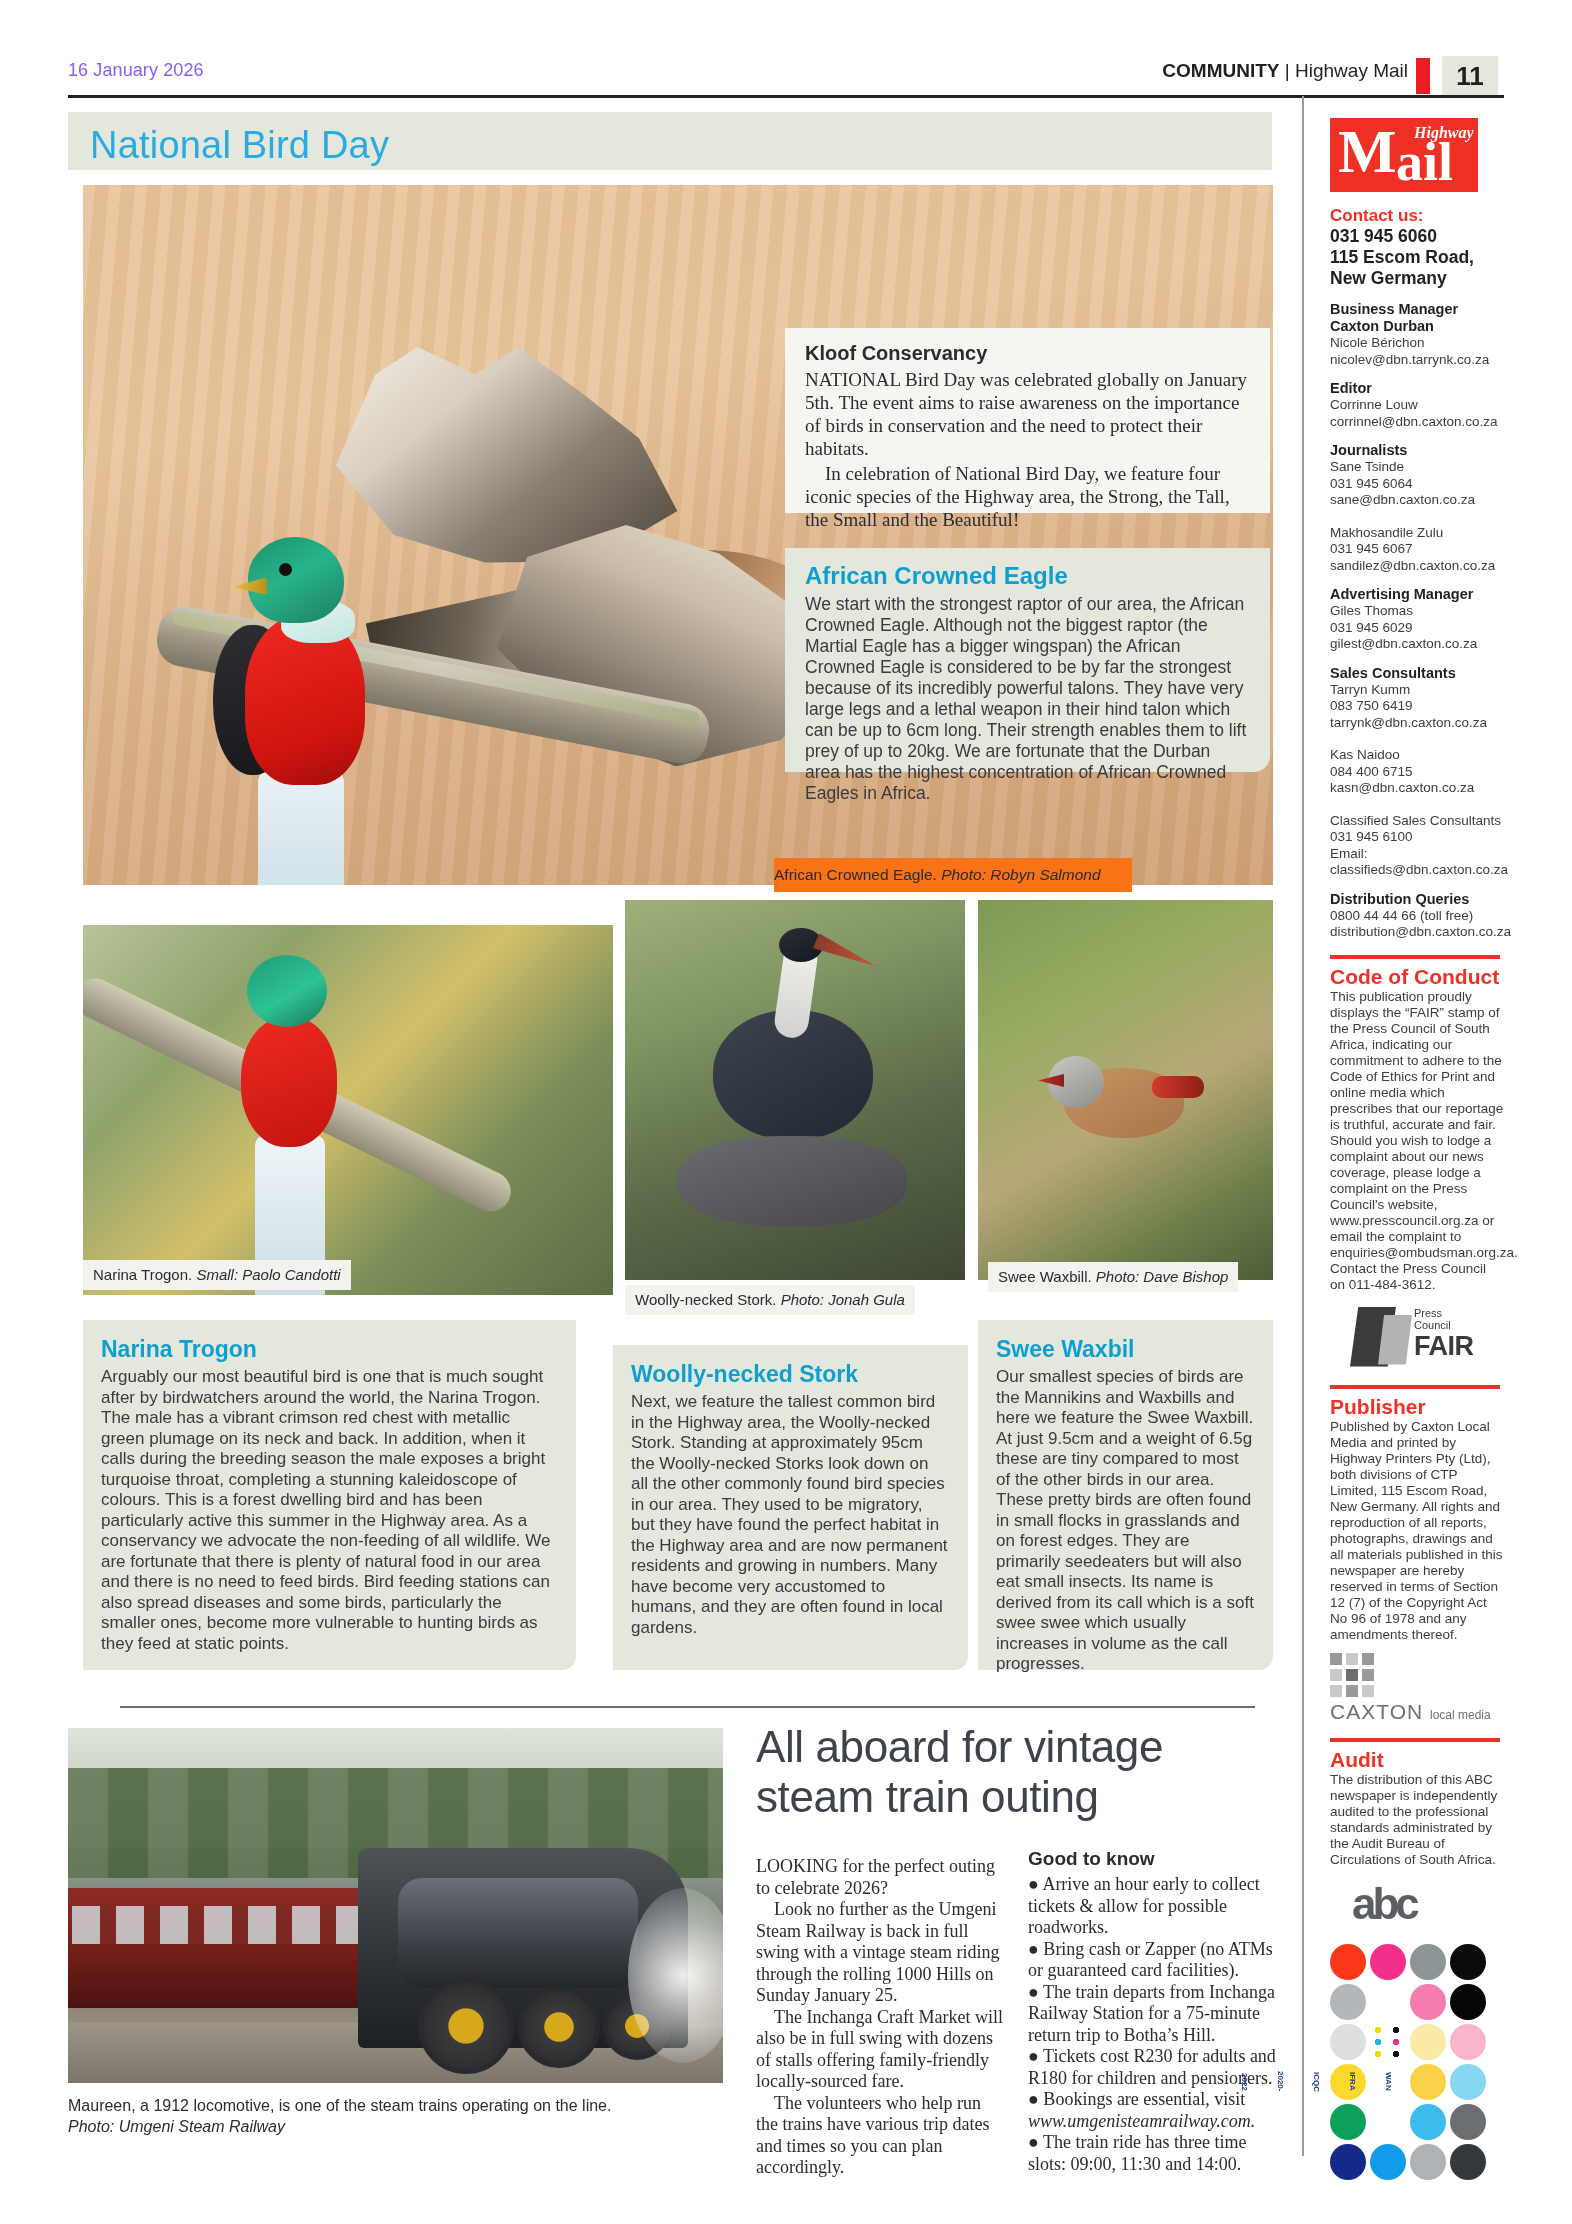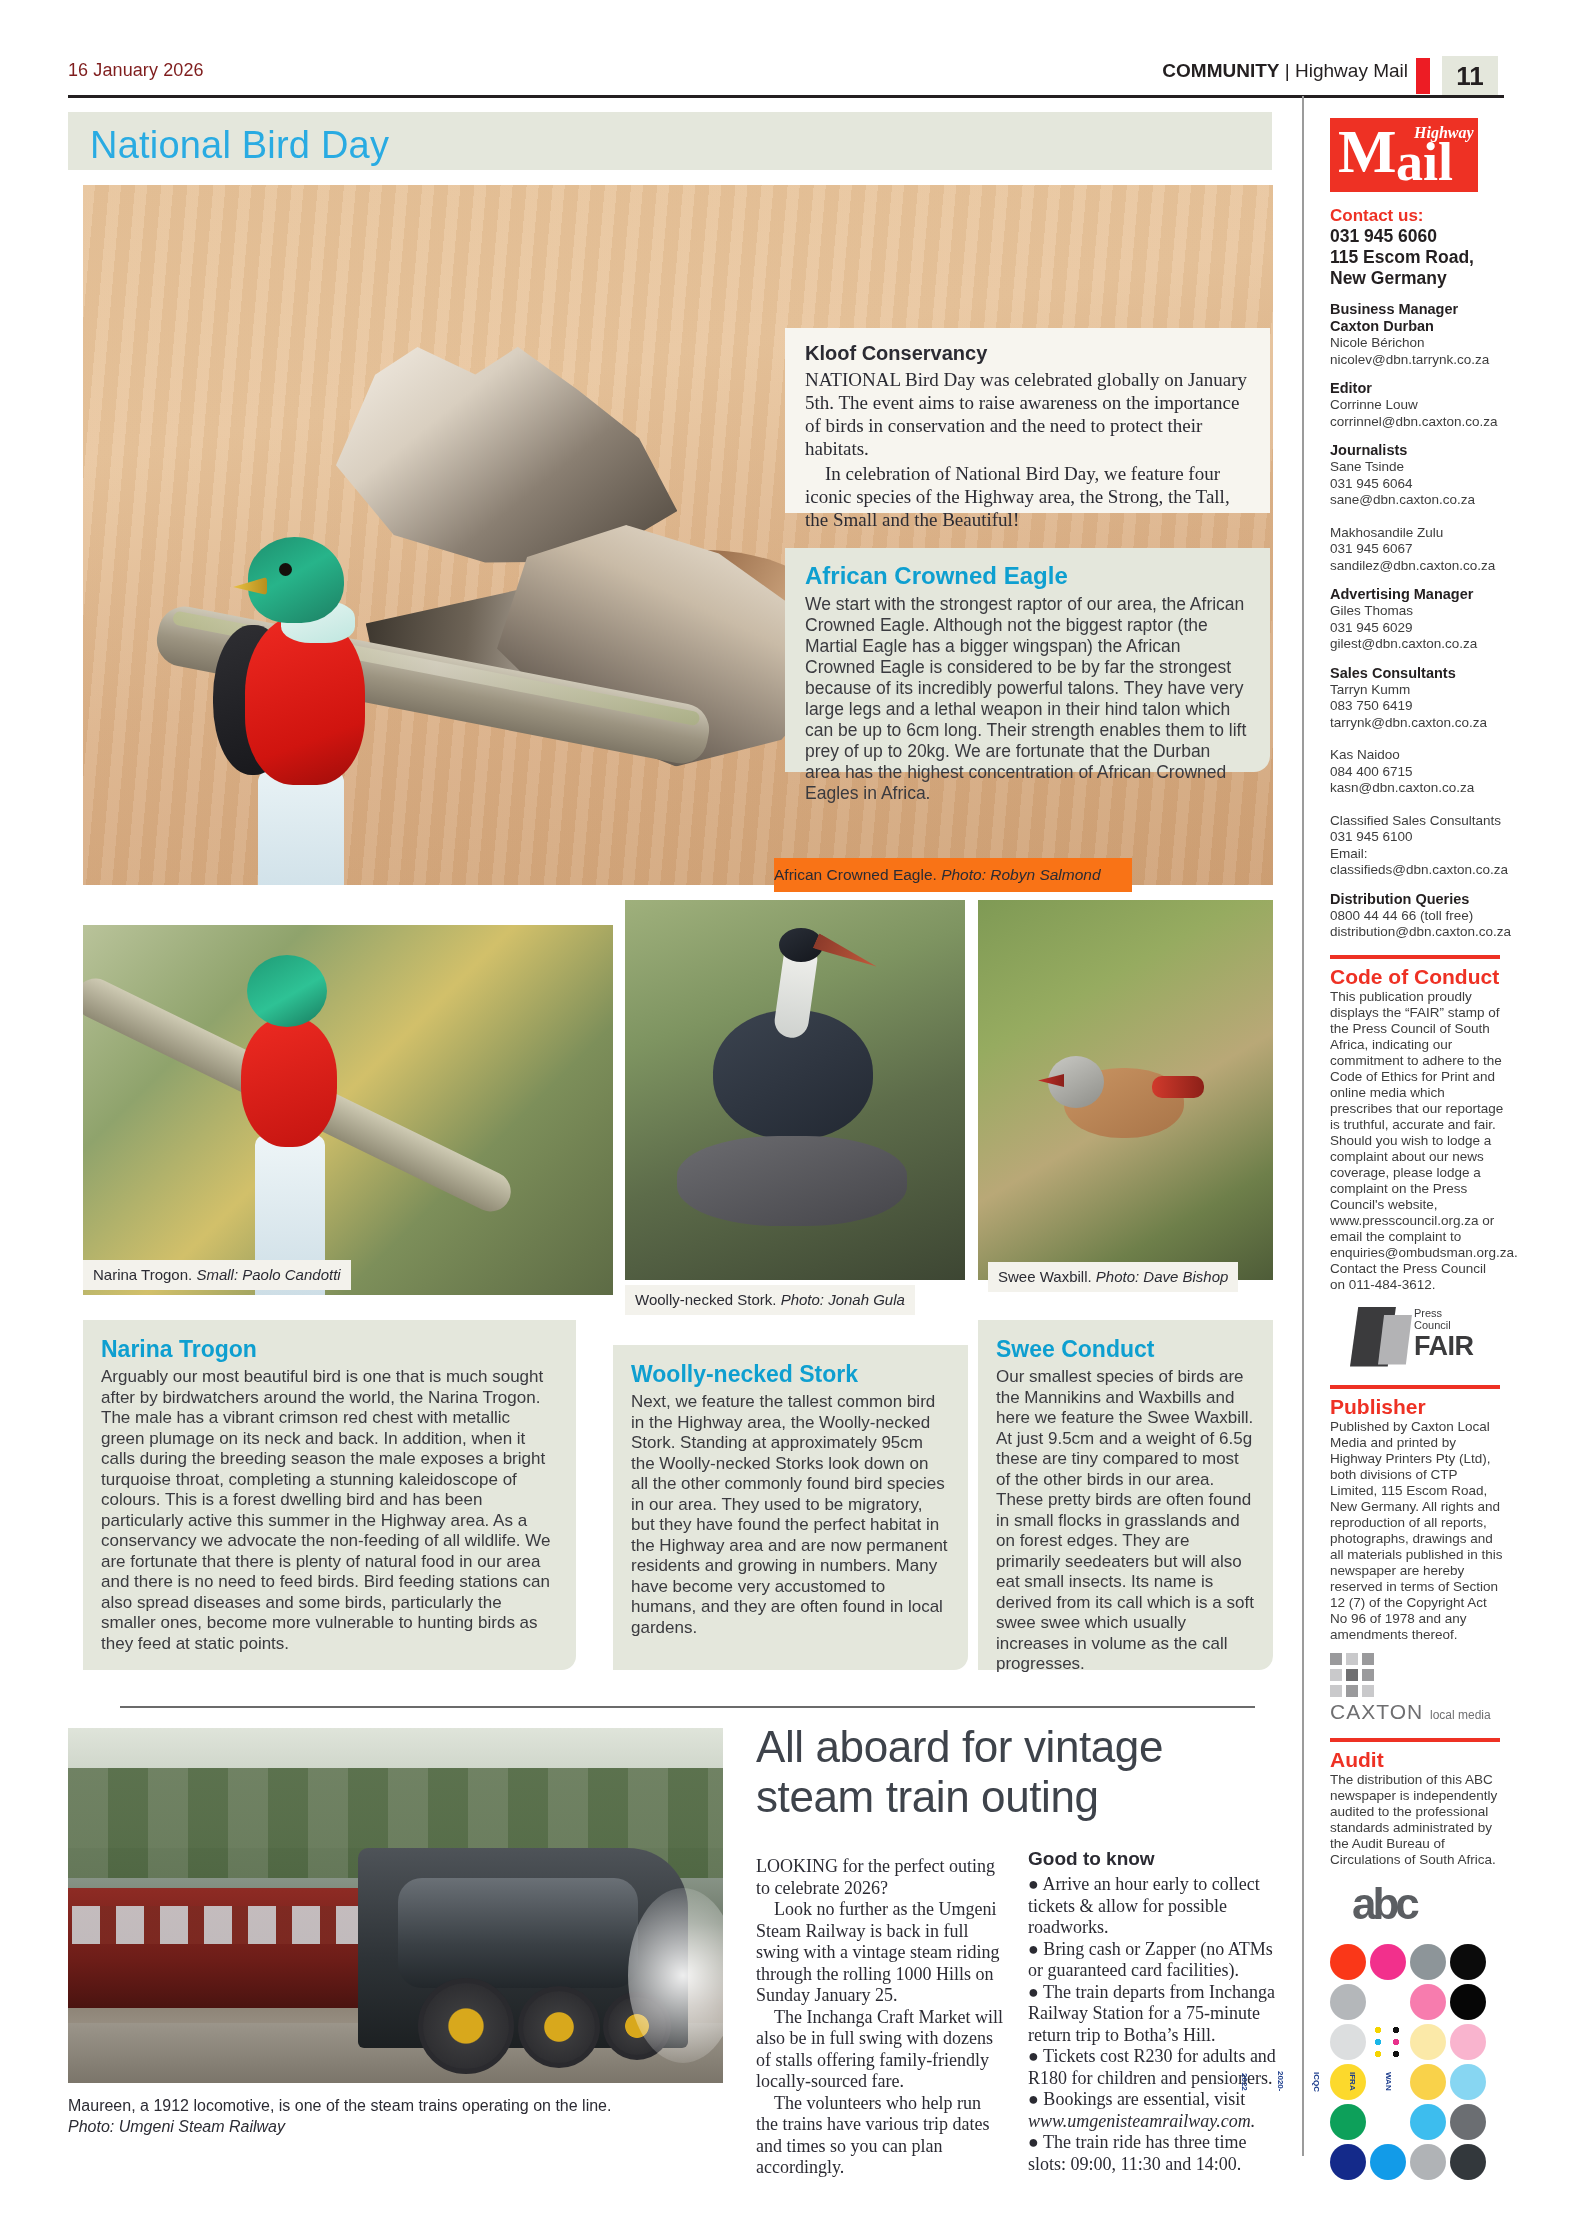--- a/index.html
+++ b/index.html
@@ -4,21 +4,21 @@
 <style>
   html,body{margin:0;padding:0;background:#ffffff;}
   body{
     width:1572px;height:2224px;position:relative;overflow:hidden;
     font-family:"Liberation Sans",sans-serif;color:#231f20;
   }
   .page{position:absolute;inset:0;}
 
   
   .topbar{position:absolute;left:68px;top:60px;width:1436px;height:34px;}
-  .topdate{position:absolute;left:0;top:0;font-size:18px;letter-spacing:.1px;color:#7f1d1d;}
+  .topdate{position:absolute;left:0;top:0;font-size:18px;letter-spacing:.1px;color:#8b5cf6;}
   .topright{position:absolute;right:96px;top:0;font-size:19px;color:#231f20;white-space:nowrap;}
   .topright b{font-weight:bold;}
   .redtick{position:absolute;right:74px;top:-2px;width:14px;height:36px;background:#ed1c24;}
   .pagenum{position:absolute;right:6px;top:-4px;width:56px;height:40px;background:#e4e7dc;
            color:#231f20;font-weight:bold;font-size:26px;text-align:center;line-height:40px;}
   .toprule{position:absolute;left:68px;top:95px;width:1436px;height:3px;background:#231f20;}
 
   
   .banner{position:absolute;left:68px;top:112px;width:1204px;height:58px;background:#e4e7dc;}
   .banner span{position:absolute;left:22px;top:12px;font-size:38px;color:#29abe2;letter-spacing:.2px;}
@@ -342,21 +342,21 @@
   <div class="colBox c1">
     <h3>Narina Trogon</h3>
     <p>Arguably our most beautiful bird is one that is much sought after by birdwatchers around the world, the Narina Trogon. The male has a vibrant crimson red chest with metallic green plumage on its neck and back. In addition, when it calls during the breeding season the male exposes a bright turquoise throat, completing a stunning kaleidoscope of colours. This is a forest dwelling bird and has been particularly active this summer in the Highway area.
 As a conservancy we advocate the non-feeding of all wildlife. We are fortunate that there is plenty of natural food in our area and there is no need to feed birds. Bird feeding stations can also spread diseases and some birds, particularly the smaller ones, become more vulnerable to hunting birds as they feed at static points.</p>
   </div>
   <div class="colBox c2">
     <h3>Woolly-necked Stork</h3>
     <p>Next, we feature the tallest common bird in the Highway area, the Woolly-necked Stork. Standing at approximately 95cm the Woolly-necked Storks look down on all the other commonly found bird species in our area. They used to be migratory, but they have found the perfect habitat in the Highway area and are now permanent residents and growing in numbers. Many have become very accustomed to humans, and they are often found in local gardens.</p>
   </div>
   <div class="colBox c3">
-    <h3>Swee Conduct</h3>
+    <h3>Swee Waxbil</h3>
     <p>Our smallest species of birds are the Mannikins and Waxbills and here we feature the Swee Waxbill. At just 9.5cm and a weight of 6.5g these are tiny compared to most of the other birds in our area. These pretty birds are often found in small flocks in grasslands and on forest edges. They are primarily seedeaters but will also eat small insects. Its name is derived from its call which is a soft swee swee which usually increases in volume as the call progresses.</p>
   </div>
 
   <div class="hrule"></div>
 
   <div class="trainPhoto">
     <div class="tSky"></div>
     <div class="tTrees"></div>
     <div class="tTrack"></div>
     <div class="tCoach"></div>

